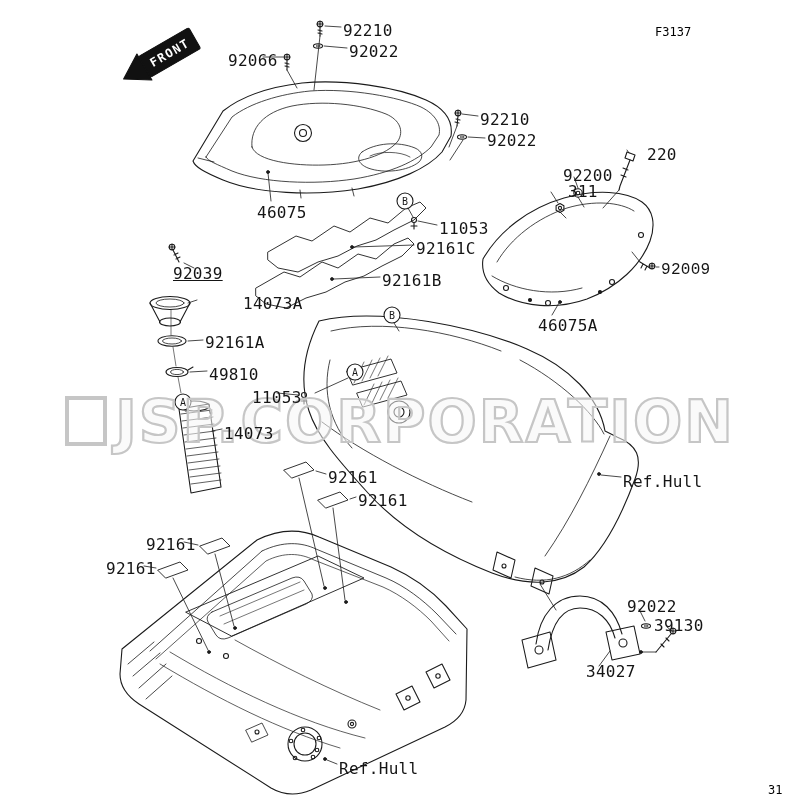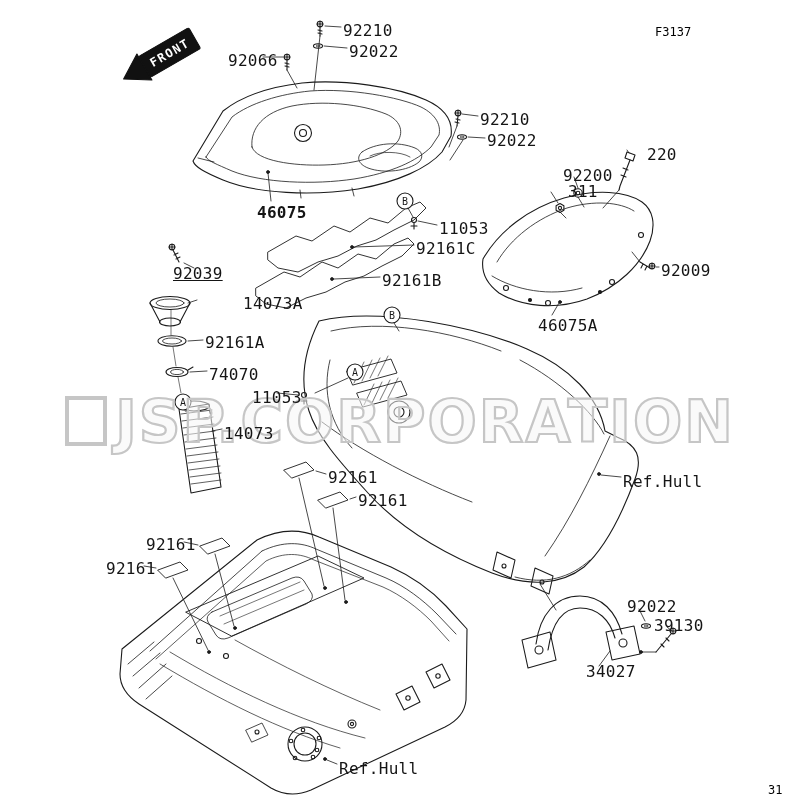--- a/index.html
+++ b/index.html
@@ -308,33 +308,33 @@
   </div>
 
   <span class="corner" style="left:655px;top:25px;">F3137</span>
   <span class="corner" style="left:768px;top:783px;">31</span>
 
   <span class="plabel" style="left:343px;top:21px;">92210</span>
   <span class="plabel" style="left:349px;top:42px;">92022</span>
   <span class="plabel" style="left:228px;top:51px;">92066</span>
   <span class="plabel" style="left:480px;top:110px;">92210</span>
   <span class="plabel" style="left:487px;top:131px;">92022</span>
-  <span class="plabel" style="left:257px;top:203px;font-weight:bold;">46075</span>
+  <span class="plabel" style="left:257px;top:203px;">46075</span>
   <span class="plabel" style="left:439px;top:219px;">11053</span>
   <span class="plabel" style="left:416px;top:239px;">92161C</span>
   <span class="plabel" style="left:382px;top:271px;">92161B</span>
   <span class="plabel" style="left:173px;top:264px;text-decoration:underline;">92039</span>
   <span class="plabel" style="left:199px;top:294px;margin-left:44px;">14073A</span>
   <span class="plabel" style="left:205px;top:333px;">92161A</span>
-  <span class="plabel" style="left:209px;top:365px;">74070</span>
+  <span class="plabel" style="left:209px;top:365px;">49810</span>
   <span class="plabel" style="left:224px;top:424px;">14073</span>
   <span class="plabel" style="left:624px;top:145px;margin-left:23px;">220</span>
   <span class="plabel" style="left:563px;top:166px;">92200</span>
   <span class="plabel" style="left:544px;top:182px;margin-left:24px;">311</span>
-  <span class="plabel" style="left:661px;top:261px;">92009</span>
+  <span class="plabel" style="left:661px;top:261px;font-family:Liberation Mono, monospace;">92009</span>
   <span class="plabel" style="left:538px;top:316px;">46075A</span>
   <span class="plabel" style="left:252px;top:388px;">11053</span>
   <span class="plabel" style="left:328px;top:468px;">92161</span>
   <span class="plabel" style="left:358px;top:491px;">92161</span>
   <span class="plabel" style="left:146px;top:535px;">92161</span>
   <span class="plabel" style="left:106px;top:559px;">92161</span>
   <span class="plabel" style="left:623px;top:472px;">Ref.Hull</span>
   <span class="plabel" style="left:627px;top:597px;">92022</span>
   <span class="plabel" style="left:654px;top:616px;">39130</span>
   <span class="plabel" style="left:586px;top:662px;">34027</span>

